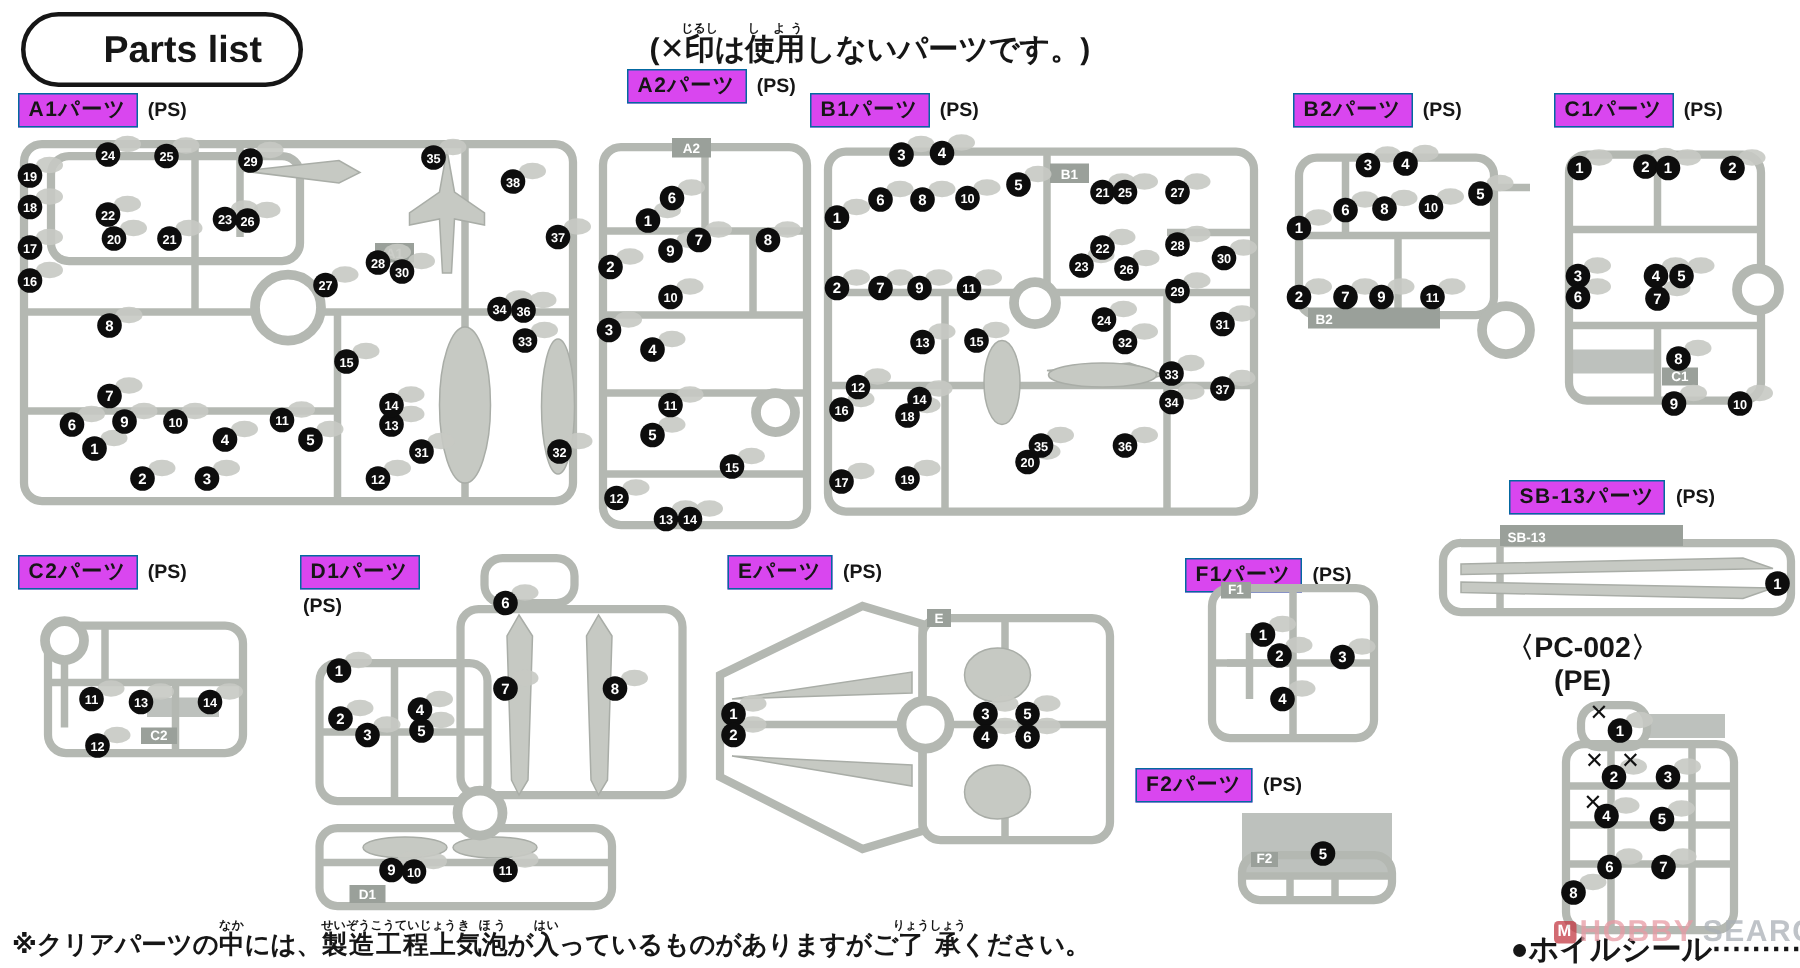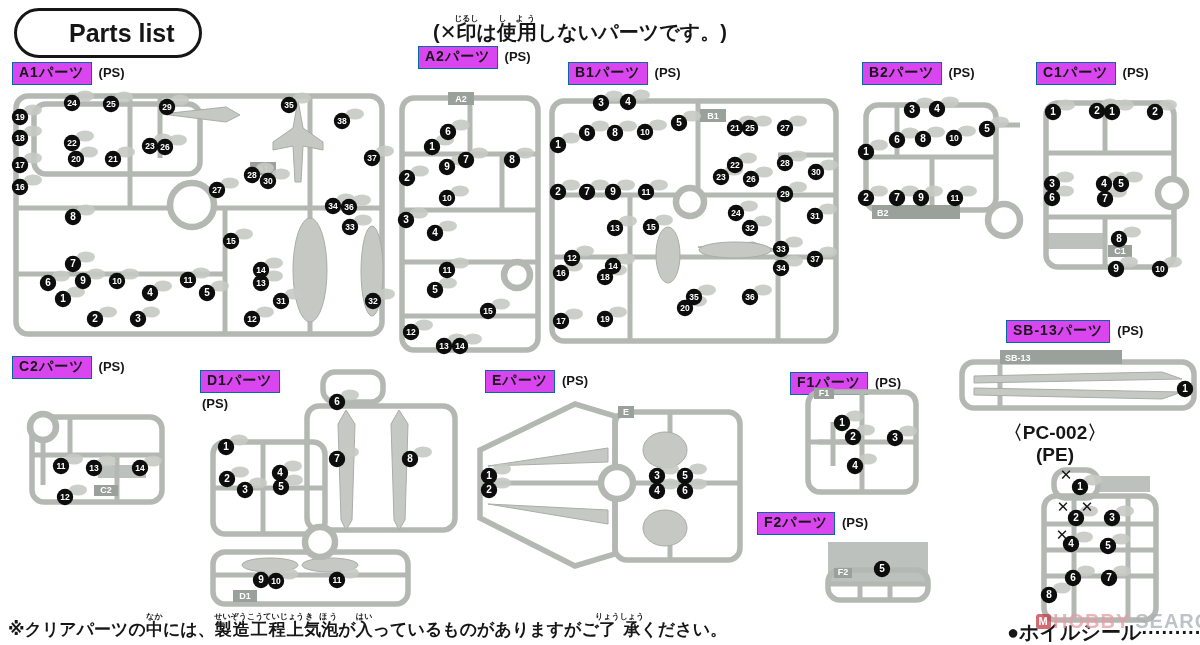--- a/index.html
+++ b/index.html
@@ -355,21 +355,21 @@
       </g>
       <g>
         <circle cx="62" cy="254" r="8.2" fill="#0d0d0d"></circle>
         <text x="62" y="257.4" fill="#fff" font-size="8.5" font-weight="bold" text-anchor="middle" class="badge-text">14</text>
       </g>
       <g>
         <circle cx="90" cy="219" r="8.2" fill="#0d0d0d"></circle>
         <text x="90" y="222.4" fill="#fff" font-size="8.5" font-weight="bold" text-anchor="middle" class="badge-text">15</text>
       </g>
     </svg>
-    <div class="sprue-label" style="left: 568px; top: 62px;"><span class="lblbox">B1パーツ</span><span class="ps">(PS)</span></div>
+    <div class="sprue-label" style="left: 540px; top: 62px;"><span class="lblbox">B1パーツ</span><span class="ps">(PS)</span></div>
     <svg width="292" height="252" style="position: absolute; left: 548px; top: 95px;">
       <rect x="4" y="6" width="284" height="240" rx="12" fill="none" stroke="#b4b8b2" stroke-width="5.5"></rect>
       <line x1="4" y1="100" x2="288" y2="100" stroke="#b4b8b2" stroke-width="5"></line>
       <line x1="4" y1="162" x2="288" y2="162" stroke="#b4b8b2" stroke-width="5"></line>
       <line x1="150" y1="6" x2="150" y2="100" stroke="#b4b8b2" stroke-width="5"></line>
       <line x1="82" y1="100" x2="82" y2="246" stroke="#b4b8b2" stroke-width="5"></line>
       <line x1="230" y1="100" x2="230" y2="246" stroke="#b4b8b2" stroke-width="5"></line>
       <line x1="230" y1="60" x2="288" y2="60" stroke="#b4b8b2" stroke-width="5"></line>
       <polygon points="150,152 205,147 228,155 205,161" fill="#c6c9c3" stroke="#a9ada7" stroke-width="1"></polygon>
       <ellipse cx="120" cy="160" rx="12" ry="28" fill="#c6c9c3" stroke="#a9ada7" stroke-width="1"></ellipse>
@@ -696,21 +696,21 @@
       </g>
       <g>
         <circle cx="76" cy="174" r="8.2" fill="#0d0d0d"></circle>
         <text x="76" y="177.4" fill="#fff" font-size="10" font-weight="bold" text-anchor="middle" class="badge-text">9</text>
       </g>
       <g>
         <circle cx="120" cy="174" r="8.2" fill="#0d0d0d"></circle>
         <text x="120" y="177.4" fill="#fff" font-size="8.5" font-weight="bold" text-anchor="middle" class="badge-text">10</text>
       </g>
     </svg>
-    <div class="sprue-label" style="left: 12px; top: 356px; text-align: center;"><span class="lblbox">C2パーツ</span><span class="ps">(PS)</span></div>
+    <div class="sprue-label" style="left: 12px; top: 370px; text-align: center;"><span class="lblbox">C2パーツ</span><span class="ps">(PS)</span></div>
     <svg width="180" height="130" style="position: absolute; left: 10px; top: 395px;">
       <rect x="88" y="70" width="48" height="13" fill="#9aa09a" opacity="0.65"></rect>
       <rect x="22" y="22" width="130" height="85" rx="12" fill="none" stroke="#b4b8b2" stroke-width="5.5"></rect>
       <line x1="22" y1="60" x2="152" y2="60" stroke="#b4b8b2" stroke-width="5"></line>
       <line x1="60" y1="22" x2="60" y2="60" stroke="#b4b8b2" stroke-width="5"></line>
       <line x1="107" y1="60" x2="107" y2="107" stroke="#b4b8b2" stroke-width="5"></line>
       <line x1="33" y1="45" x2="33" y2="90" stroke="#b4b8b2" stroke-width="5"></line>
       <circle cx="33" cy="32" r="13" fill="#fff" stroke="#b4b8b2" stroke-width="6.5"></circle>
       <rect x="84" y="90" width="24" height="11" fill="#9aa09a"></rect>
       <text x="96" y="98" fill="#fff" font-size="9" font-weight="bold" text-anchor="middle">C2</text>

